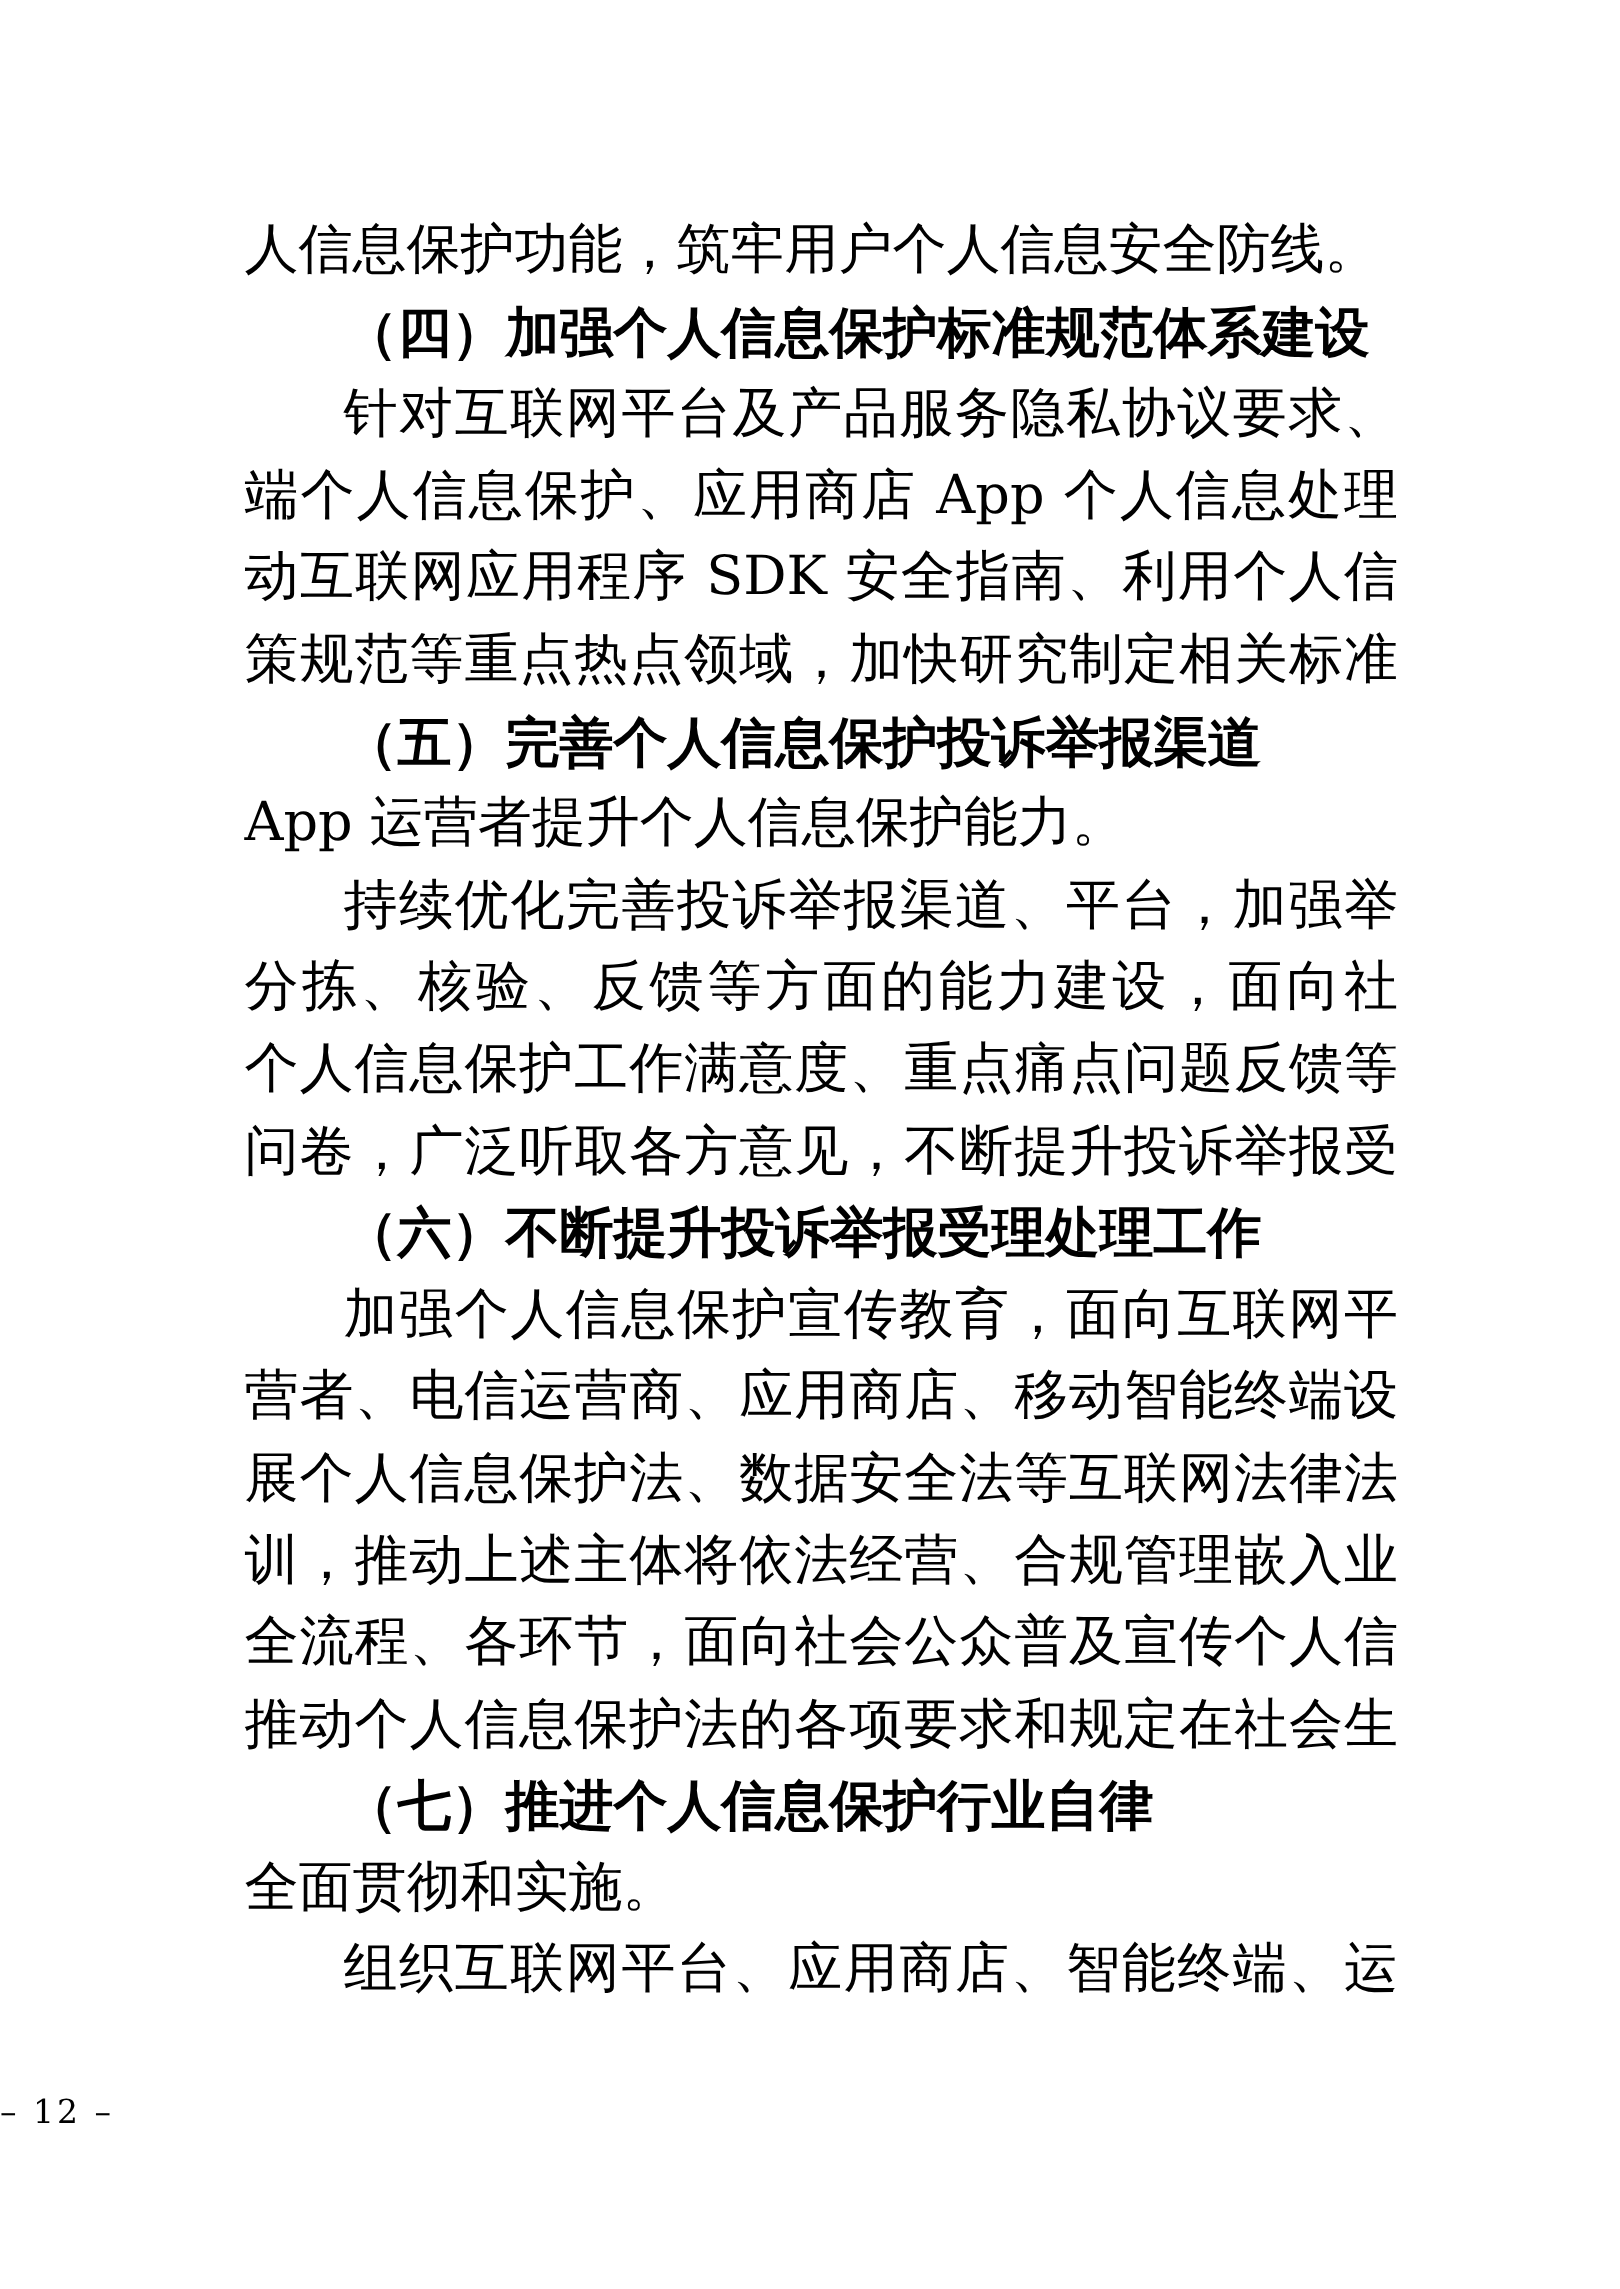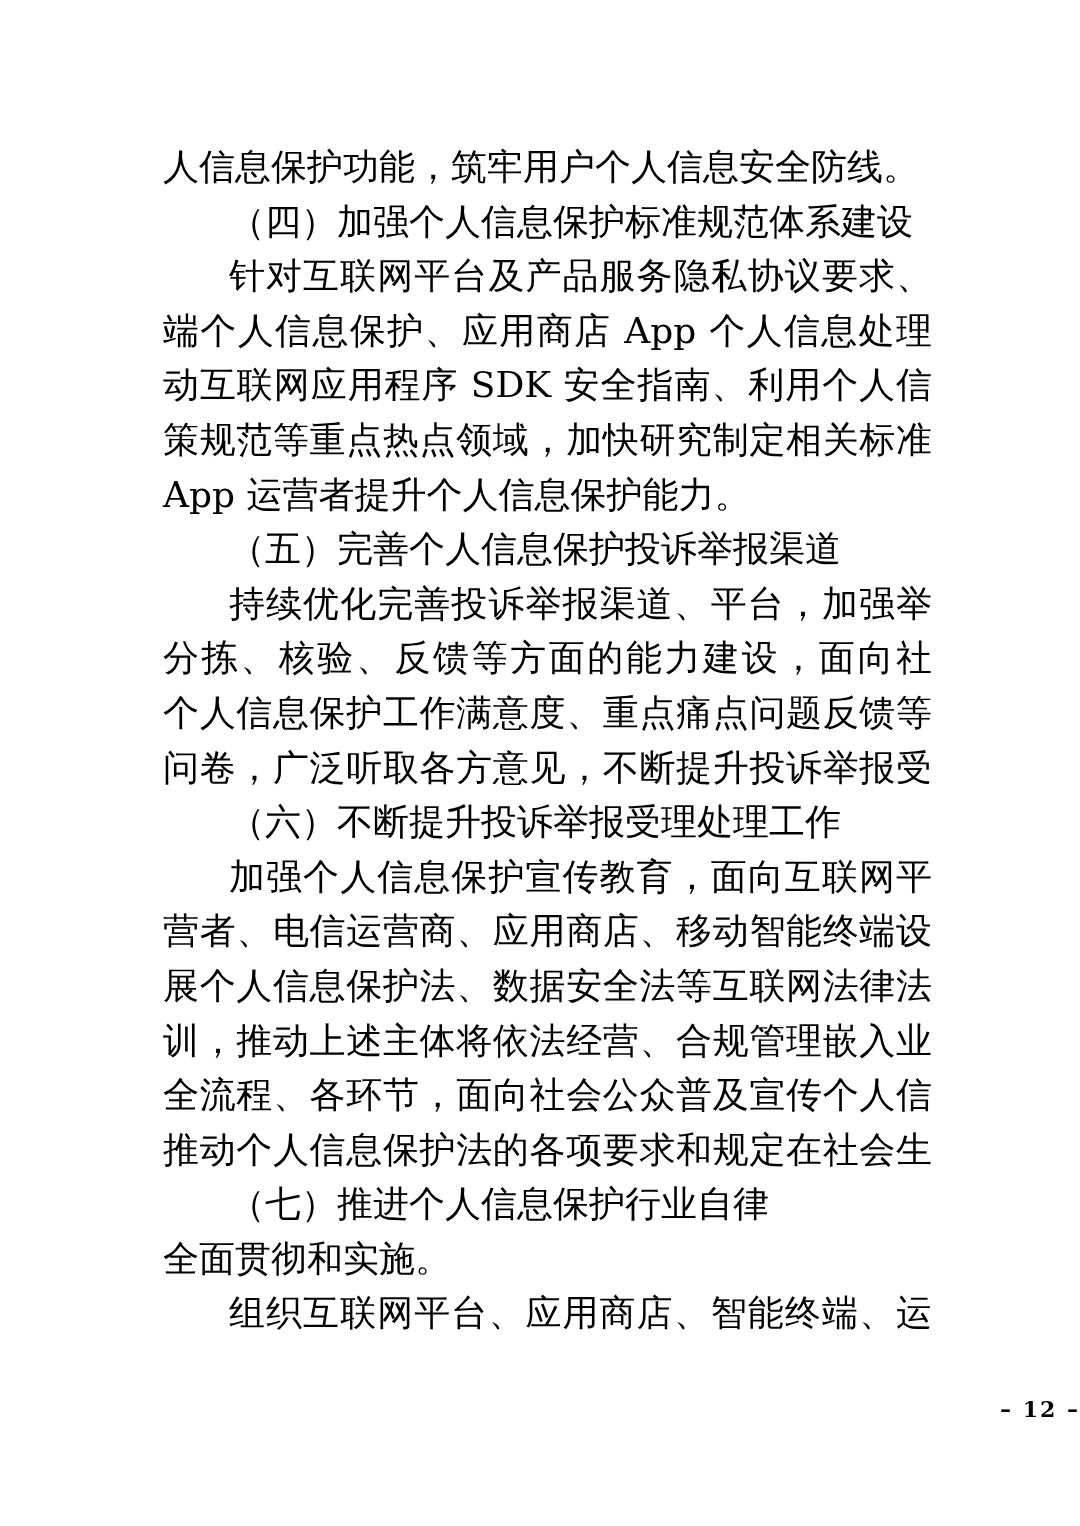--- a/index.html
+++ b/index.html
@@ -34,46 +34,45 @@
     text-indent: 66px;
   }
   .line.justify {
     white-space: normal;
     text-align: justify;
     text-align-last: justify;
     text-justify: inter-character;
     overflow: hidden;
   }
   .line.bold {
-    font-weight: 400;
+    font-weight: 700;
   }
   .footer {
     position: absolute;
     left: 0;
     top: 1396px;
     width: 1080px;
-    text-align: right;
+    text-align: left;
     font-size: 22px;
     letter-spacing: 2px;
-    font-weight: bold;
   }
 </style>
 </head>
 <body>
 
 <div class="page">
   <div class="content" id="content">
       <div class="line">人信息保护功能，筑牢用户个人信息安全防线。</div>
       <div class="line indent bold">（四）加强个人信息保护标准规范体系建设</div>
       <div class="line indent justify">针对互联网平台及产品服务隐私协议要求、移动智能终</div>
       <div class="line justify">端个人信息保护、应用商店 App 个人信息处理规范审核、移</div>
       <div class="line justify">动互联网应用程序 SDK 安全指南、利用个人信息自动化决</div>
       <div class="line justify">策规范等重点热点领域，加快研究制定相关标准规范，指导</div>
+      <div class="line indent bold">（五）完善个人信息保护投诉举报渠道</div>
       <div class="line">App 运营者提升个人信息保护能力。</div>
-      <div class="line indent bold">（五）完善个人信息保护投诉举报渠道</div>
       <div class="line indent justify">持续优化完善投诉举报渠道、平台，加强举报投诉受理、</div>
       <div class="line justify">分拣、核验、反馈等方面的能力建设，面向社会、企业发布</div>
       <div class="line justify">个人信息保护工作满意度、重点痛点问题反馈等方面的调查</div>
       <div class="line justify">问卷，广泛听取各方意见，不断提升投诉举报受理处理工作</div>
       <div class="line indent bold">（六）不断提升投诉举报受理处理工作</div>
       <div class="line indent justify">加强个人信息保护宣传教育，面向互联网平台、App 运</div>
       <div class="line justify">营者、电信运营商、应用商店、移动智能终端设备制造者开</div>
       <div class="line justify">展个人信息保护法、数据安全法等互联网法律法规的专题培</div>
       <div class="line justify">训，推动上述主体将依法经营、合规管理嵌入业务工作流程</div>
       <div class="line justify">全流程、各环节，面向社会公众普及宣传个人信息保护常识，</div>

